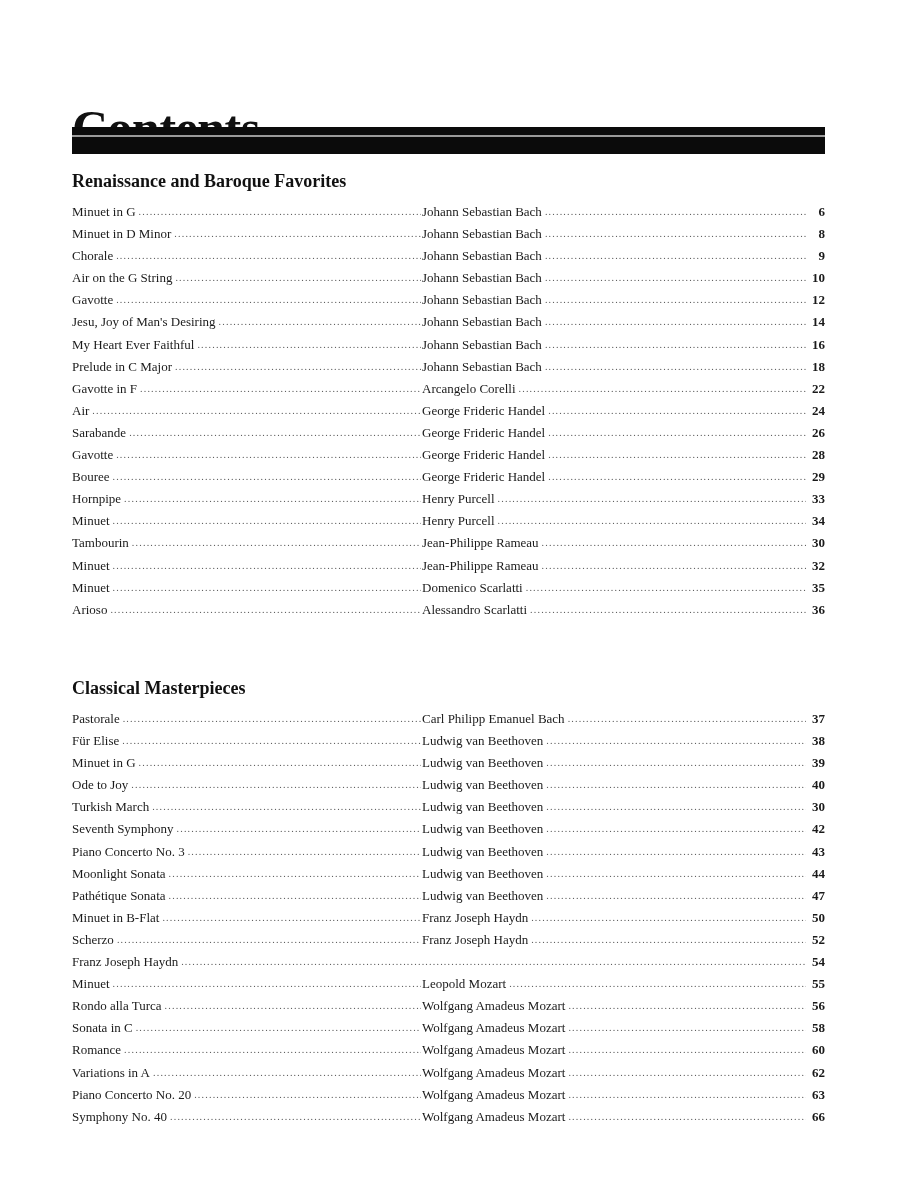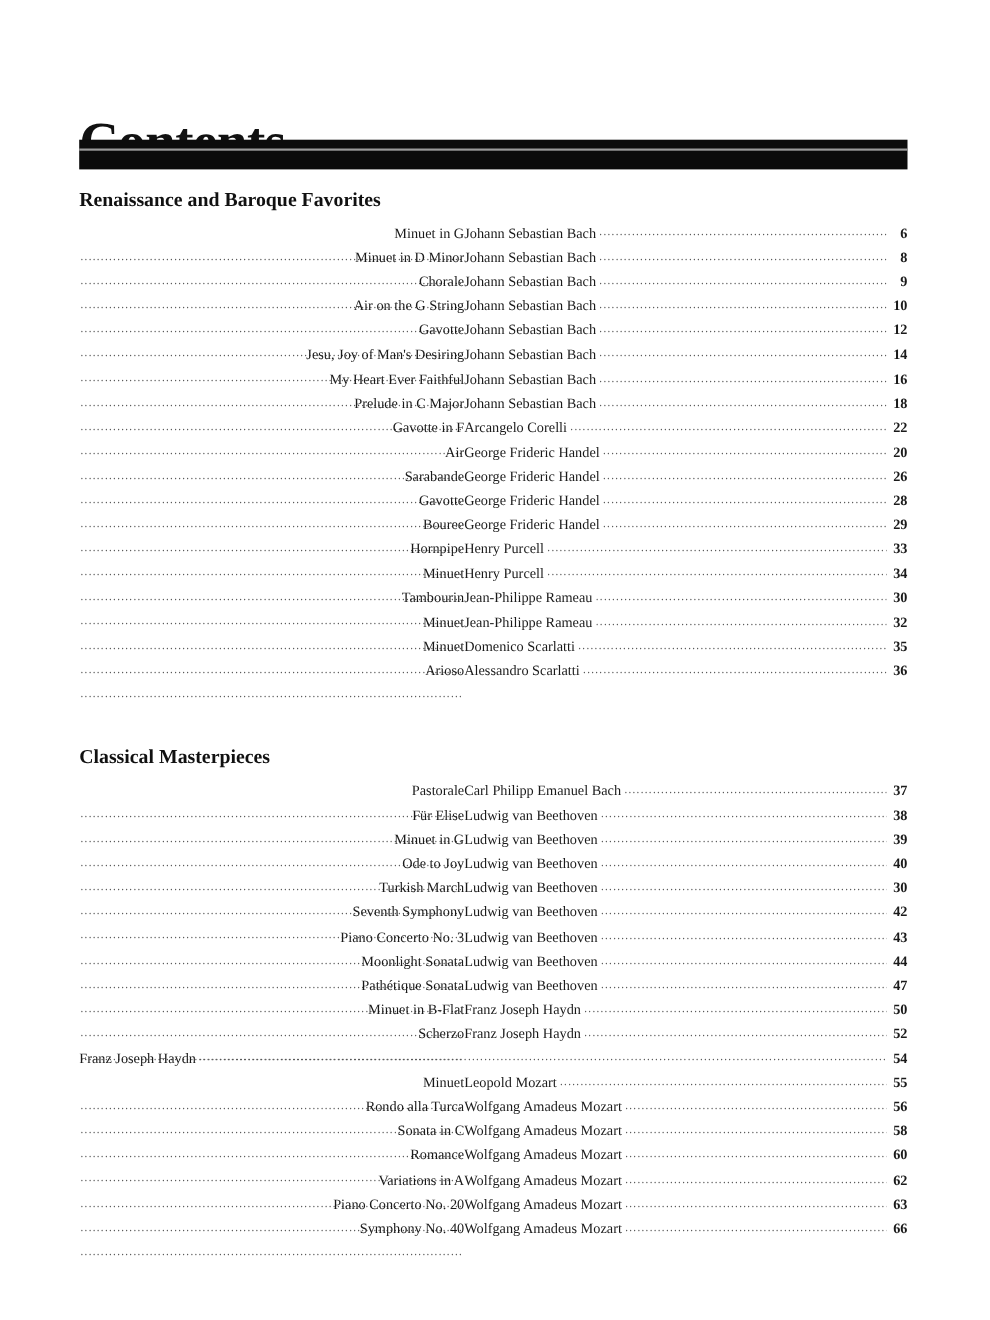--- a/index.html
+++ b/index.html
@@ -22,21 +22,21 @@
     }
     .section { position: absolute; left: 72px; width: 753px; }
     .section-heading {
       font-size: 18px; font-weight: bold; line-height: 22px; margin: 0 0 9px 0;
       color: #111;
     }
     .toc-row {
       display: flex; align-items: baseline; height: 22.1px; font-size: 13px;
       line-height: 22px; white-space: nowrap;
     }
-    .col-title { width: 350px; display: flex; align-items: flex-end; overflow: hidden; flex-direction: column; }
+    .col-title { width: 350px; display: flex; align-items: center; overflow: hidden; }
     .col-composer { flex: 1; display: flex; align-items: flex-start; overflow: hidden; }
     .leader {
       flex: 1; overflow: hidden; margin: 0 1px 0 3px; color: #555;
       letter-spacing: 1.2px; font-size: 10px;
     }
     .leader::before {
       content: "................................................................................................................................................................................";
     }
     .page-num { min-width: 18px; text-align: right; font-weight: bold; }
     .txt { flex: none; }
@@ -152,21 +152,21 @@
         </span>
       </div>
       <div class="toc-row">
         <span class="col-title">
           <span class="txt">Air</span>
           <span class="leader"></span>
         </span>
         <span class="col-composer">
           <span class="txt">George Frideric Handel</span>
           <span class="leader"></span>
-          <span class="page-num">20</span>
+          <span class="page-num">24</span>
         </span>
       </div>
       <div class="toc-row">
         <span class="col-title">
           <span class="txt">Sarabande</span>
           <span class="leader"></span>
         </span>
         <span class="col-composer">
           <span class="txt">George Frideric Handel</span>
           <span class="leader"></span>

